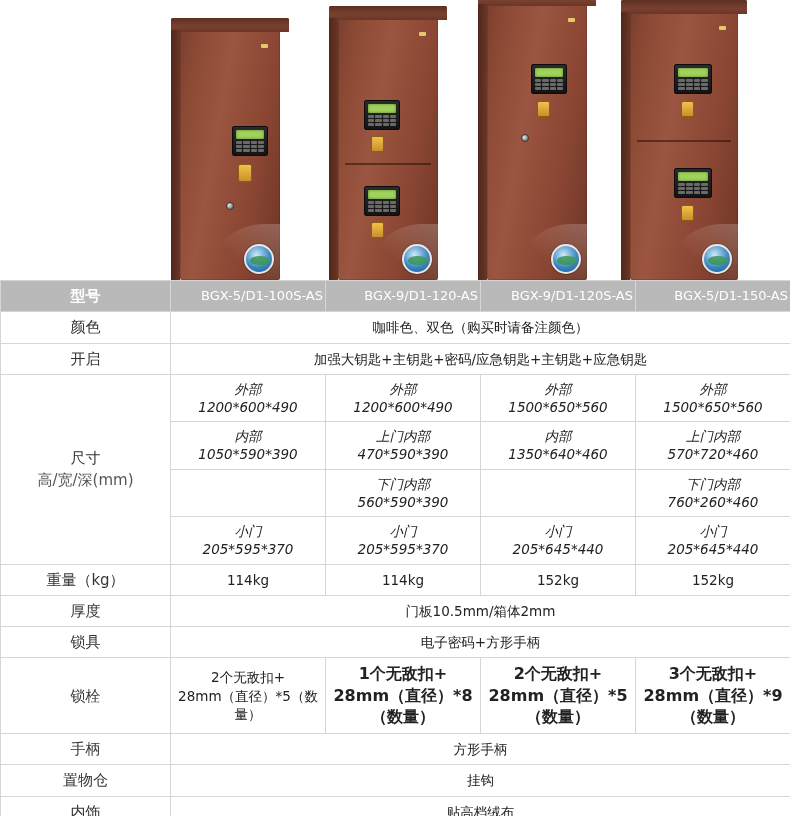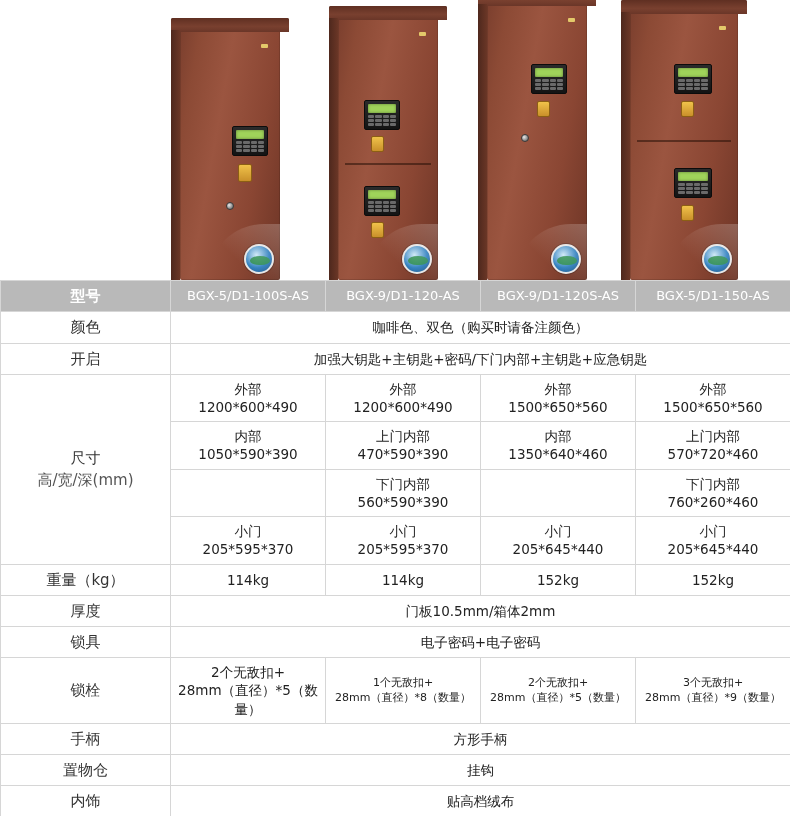--- a/index.html
+++ b/index.html
@@ -144,36 +144,36 @@
     line-height: 1.35;
   }
   .hdr td {
     background: #b9b9b9;
     color: #ffffff;
     font-size: 15px;
     font-weight: bold;
     height: 22px;
     border-color: #b9b9b9;
   }
-  .hdr td.model { font-size: 13px; font-weight: normal; color: #fff; }
+  .hdr td.model { font-size: 13px; font-weight: normal; color: #fff; text-align: right; }
   td.lbl {
     width: 170px;
     font-size: 15px;
     color: #333;
     margin-left: 24px;
   }
   td.lbl .sub {
     display: block;
     font-size: 15px;
     color: #555;
     margin-top: 2px;
   }
-  .small { font-size: 11px; }
+  .small { font-size: 16px; font-weight: bold; }
   .row-h { height: 30px; }
-  .dim-cell { line-height: 1.3; }
+  .dim-cell { line-height: 1.3; font-style: italic; }
 </style>
 </head>
 <body>
 
 <div class="page">
 
   <div class="gallery">
 
     <div class="safe" style="left:180px; width:100px; height:250px;">
       <div class="body">
@@ -351,21 +351,21 @@
       <td class="model">BGX-5/D1-150-AS</td>
     </tr>
 
     <tr class="row-h">
       <td class="lbl">颜色</td>
       <td colspan="4">咖啡色、双色（购买时请备注颜色）</td>
     </tr>
 
     <tr class="row-h">
       <td class="lbl">开启</td>
-      <td colspan="4">加强大钥匙+主钥匙+密码/下门内部+主钥匙+应急钥匙</td>
+      <td colspan="4">加强大钥匙+主钥匙+密码/应急钥匙+主钥匙+应急钥匙</td>
     </tr>
 
     <tr>
       <td class="lbl" rowspan="4">
         <span>尺寸</span>
         <span class="sub">高/宽/深(mm)</span>
       </td>
       <td class="dim-cell">
         <div>外部</div>
         <div>1200*600*490</div>
@@ -449,21 +449,21 @@
       <td>152kg</td>
     </tr>
 
     <tr class="row-h">
       <td class="lbl">厚度</td>
       <td colspan="4">门板10.5mm/箱体2mm</td>
     </tr>
 
     <tr class="row-h">
       <td class="lbl">锁具</td>
-      <td colspan="4">电子密码+电子密码</td>
+      <td colspan="4">电子密码+方形手柄</td>
     </tr>
 
     <tr>
       <td class="lbl">锁栓</td>
       <td>
         <div>2个无敌扣+</div>
         <div>28mm（直径）*5（数量）</div>
       </td>
       <td class="small">
         <div>1个无敌扣+</div>

